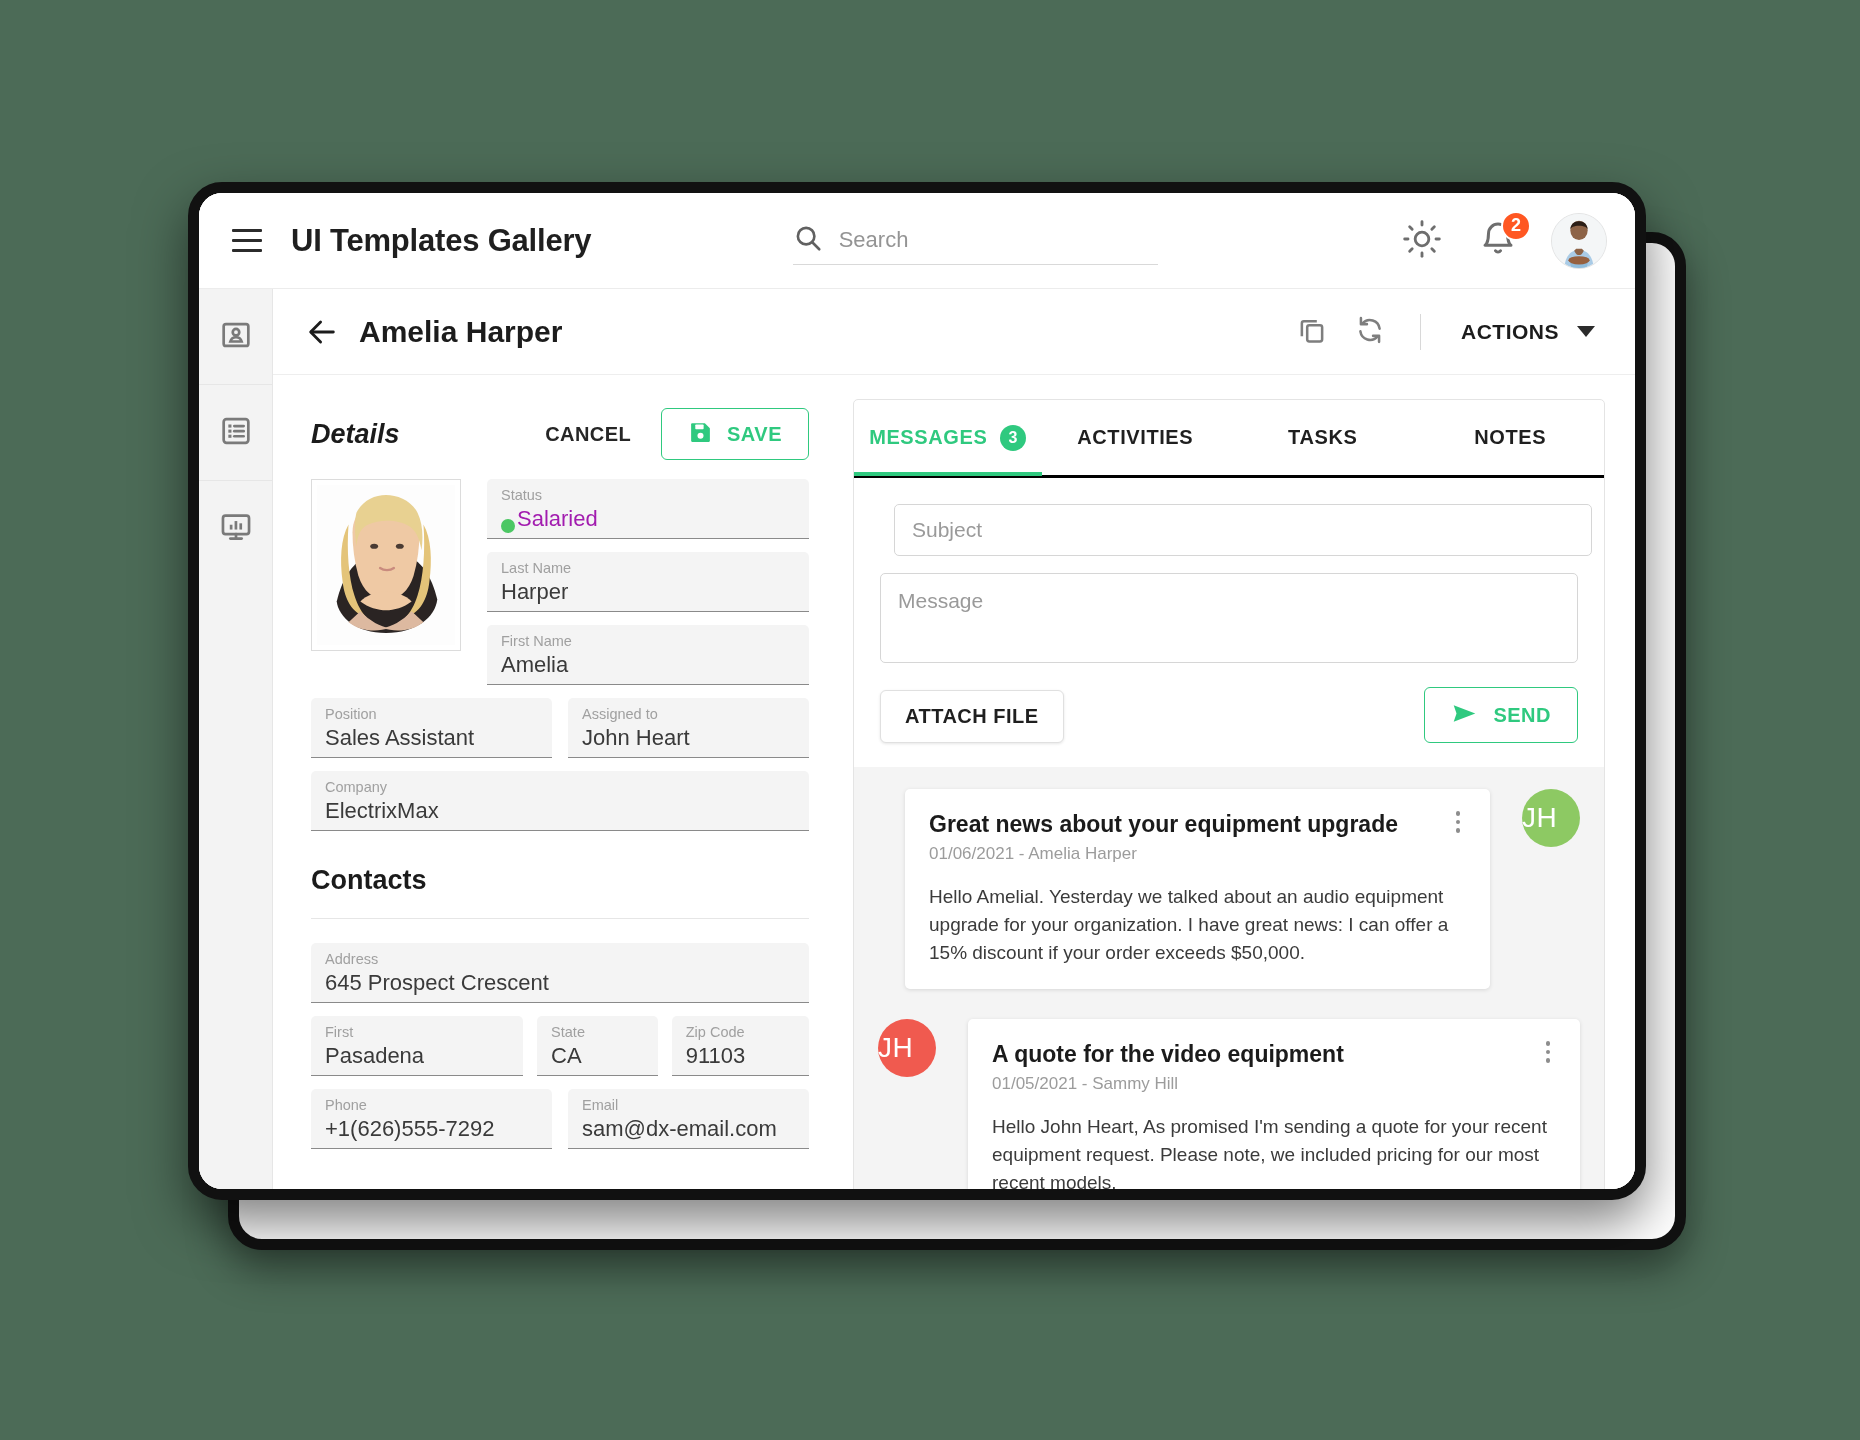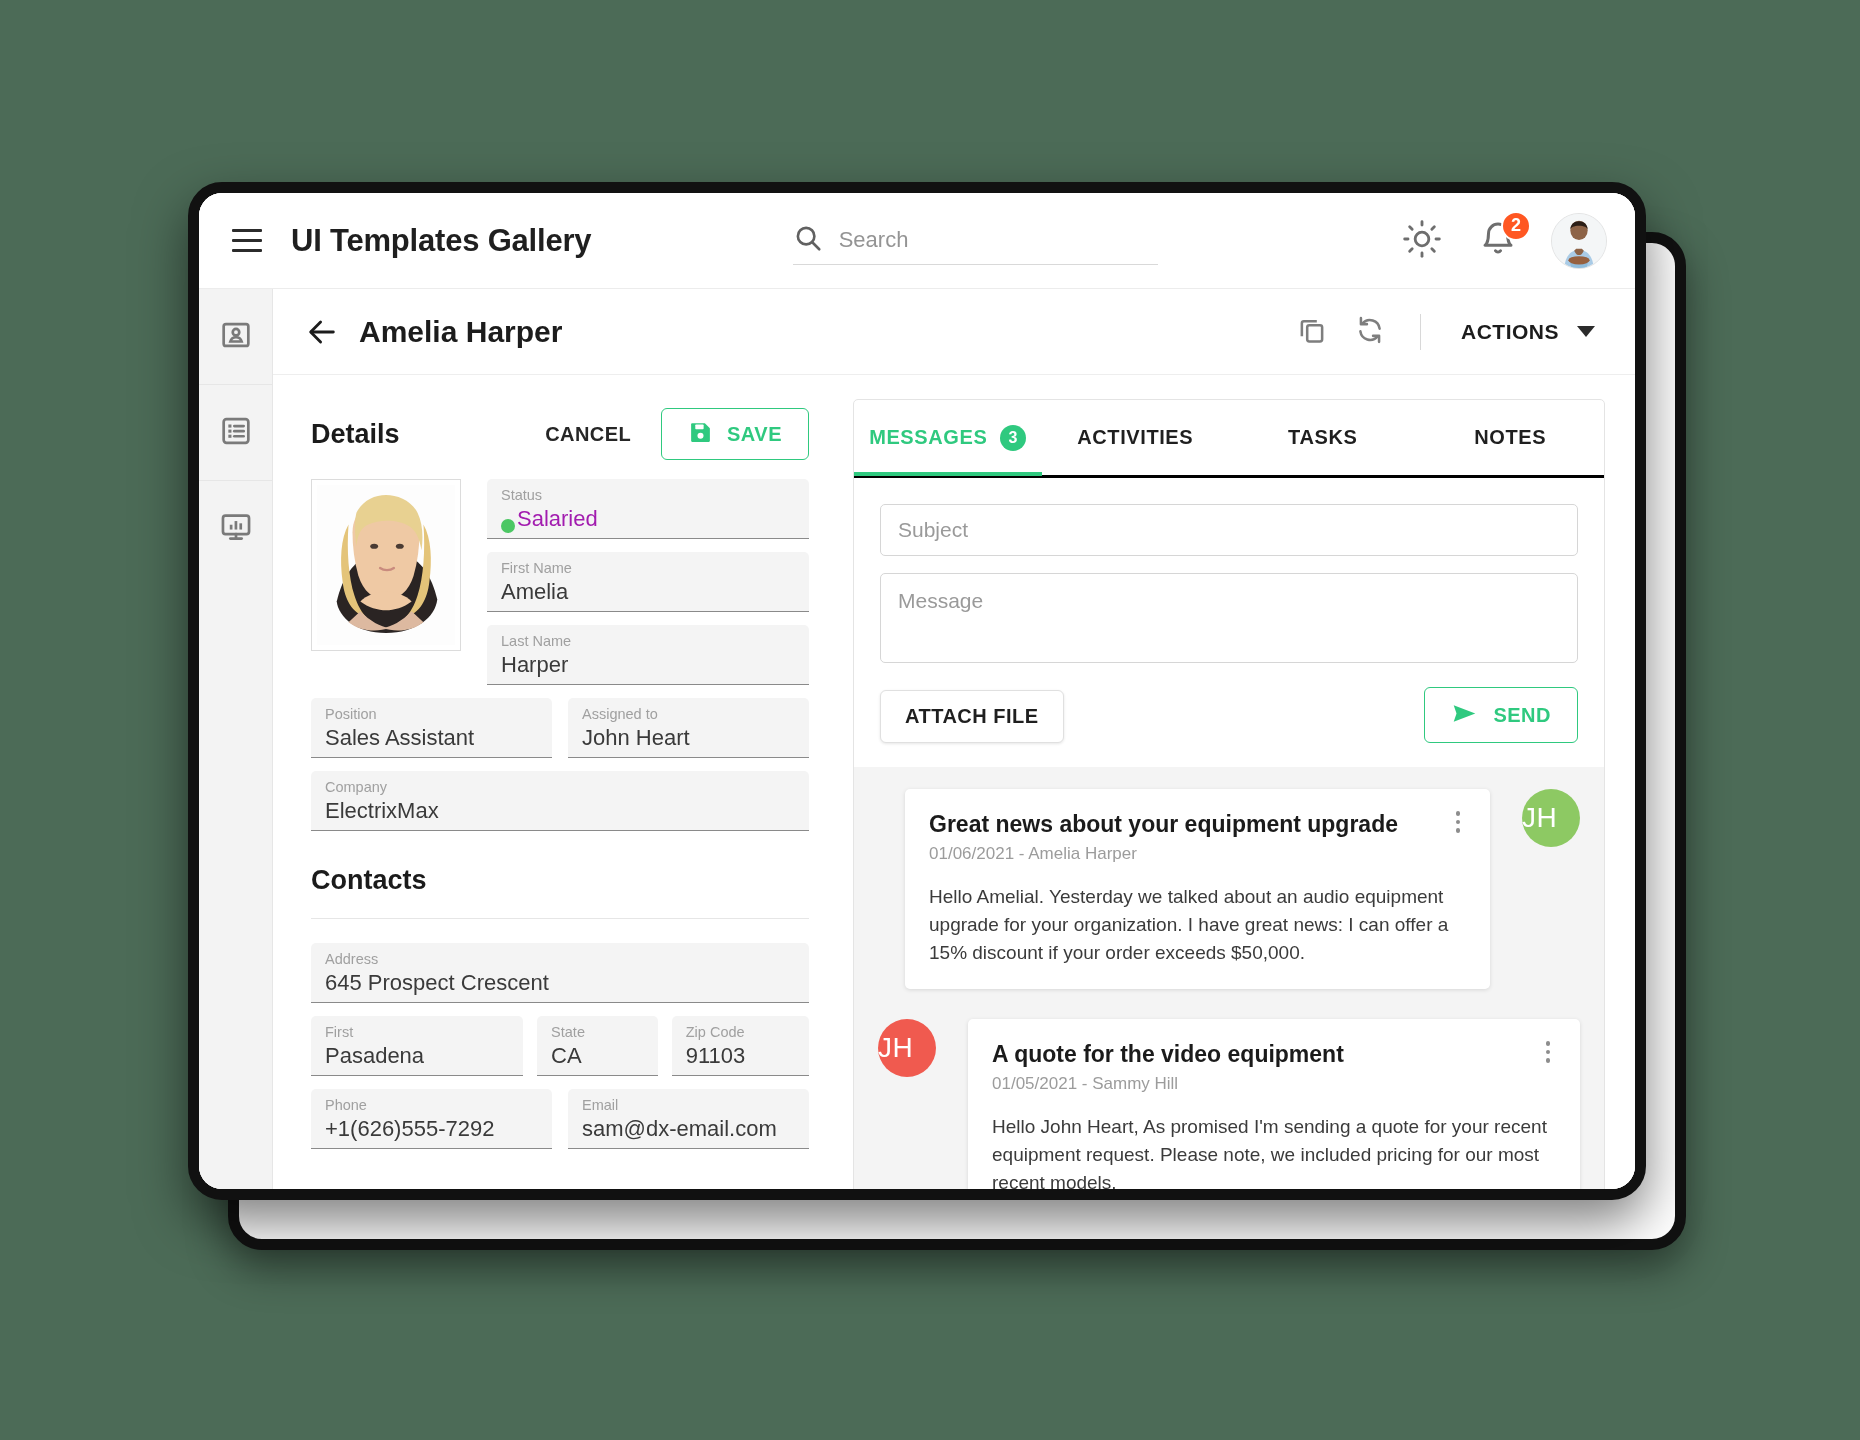--- a/index.html
+++ b/index.html
@@ -121,21 +121,21 @@
   }
   .caret { width: 0; height: 0; border-left: 9px solid transparent; border-right: 9px solid transparent; border-top: 11px solid #2b2b2b; }
 
   
   .main { flex: 1; display: flex; min-height: 0; }
   .left-col { width: 566px; flex: 0 0 566px; padding: 26px 30px 0 38px; overflow: hidden; }
   .right-col { flex: 1; padding: 24px 30px 0 14px; min-width: 0; }
 
   
   .details-head { display: flex; align-items: center; height: 66px; }
-  .section-title { font-size: 27px; font-weight: 700; color: #1b1b1b; }
+  .section-title { font-size: 27px; font-weight: 700; color: #1b1b1b; font-style: italic; }
   .details-head .spacer { flex: 1; }
   .cancel-btn {
     background: none; border: none; cursor: pointer;
     font-family: "Liberation Sans", sans-serif;
     font-size: 20px; font-weight: 700; color: #262626; letter-spacing: 0.4px;
     padding: 10px 16px;
   }
   .save-btn {
     display: flex; align-items: center; gap: 14px;
     border: 1.6px solid #2fc97f; border-radius: 6px;
@@ -197,21 +197,21 @@
   }
 
   .compose { padding: 26px 26px 24px 26px; }
   .text-input {
     width: 100%; border: 1px solid #d6d6d6; border-radius: 5px;
     background: #fff; outline: none; resize: none;
     font-family: "Liberation Sans", sans-serif;
     font-size: 21px; color: #333; padding: 14px 17px;
   }
   .text-input::placeholder { color: #9a9a9a; }
-  #subject-input { height: 52px; }
+  #subject-input { height: 52px; margin-left: 14px; }
   #message-input { height: 90px; margin-top: 17px; line-height: 26px; }
 
   .compose-actions { display: flex; align-items: flex-end; margin-top: 20px; }
   .attach-btn {
     border: 1px solid #e0e0e0; border-radius: 6px; background: #fff;
     box-shadow: 0 1px 3px rgba(0,0,0,0.10);
     font-family: "Liberation Sans", sans-serif;
     font-size: 20px; font-weight: 700; color: #1f1f1f; letter-spacing: 0.5px;
     padding: 14px 24px; cursor: pointer;
   }
@@ -431,26 +431,26 @@
 
                 <div class="fields-col">
                   <div class="field status">
                     <div class="flabel">Status</div>
                     <div class="fvalue">
                       <span class="dot"></span>
                       <span>Salaried</span>
                     </div>
                   </div>
                   <div class="field">
+                    <div class="flabel">Last Name</div>
+                    <div class="fvalue">Harper</div>
+                  </div>
+                  <div class="field">
                     <div class="flabel">First Name</div>
                     <div class="fvalue">Amelia</div>
-                  </div>
-                  <div class="field">
-                    <div class="flabel">Last Name</div>
-                    <div class="fvalue">Harper</div>
                   </div>
                 </div>
               </div>
 
               <div class="row-2">
                 <div class="field">
                   <div class="flabel">Position</div>
                   <div class="fvalue">Sales Assistant</div>
                 </div>
                 <div class="field">

